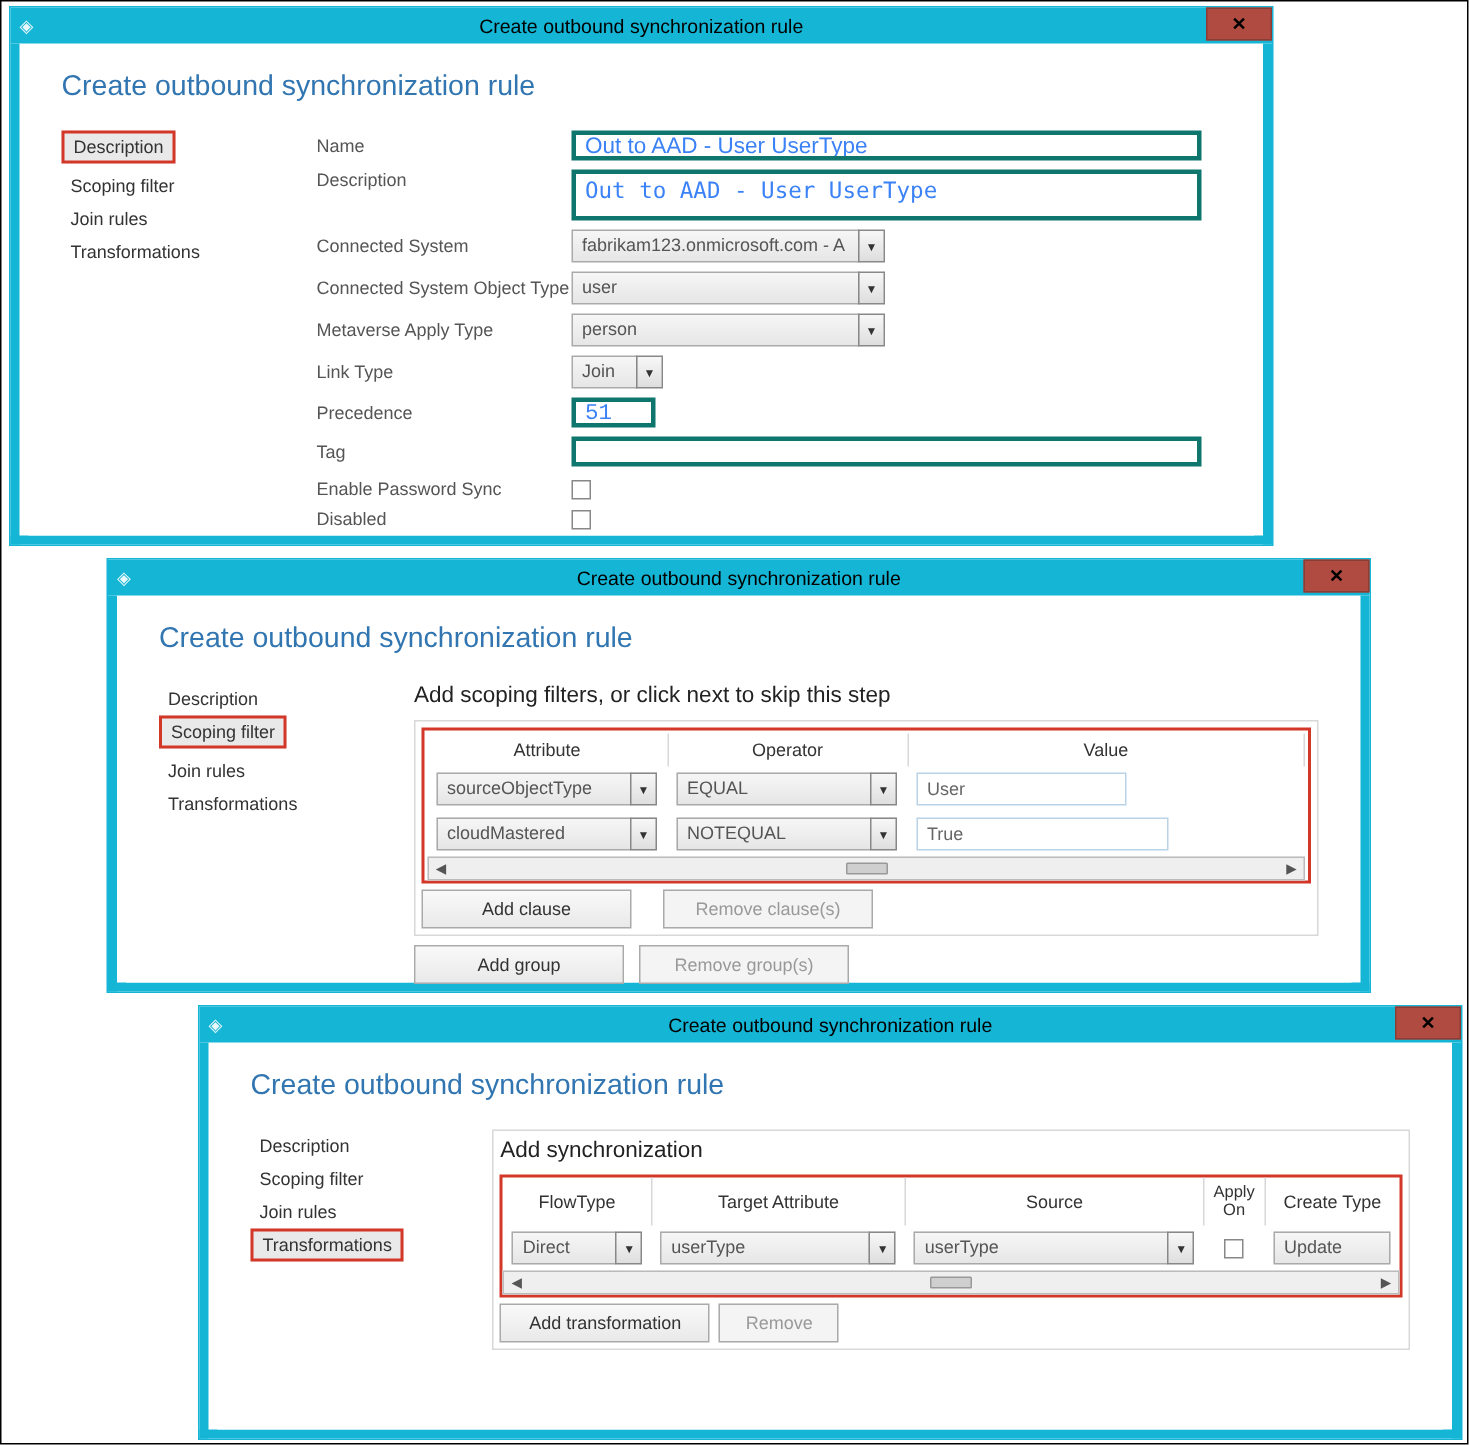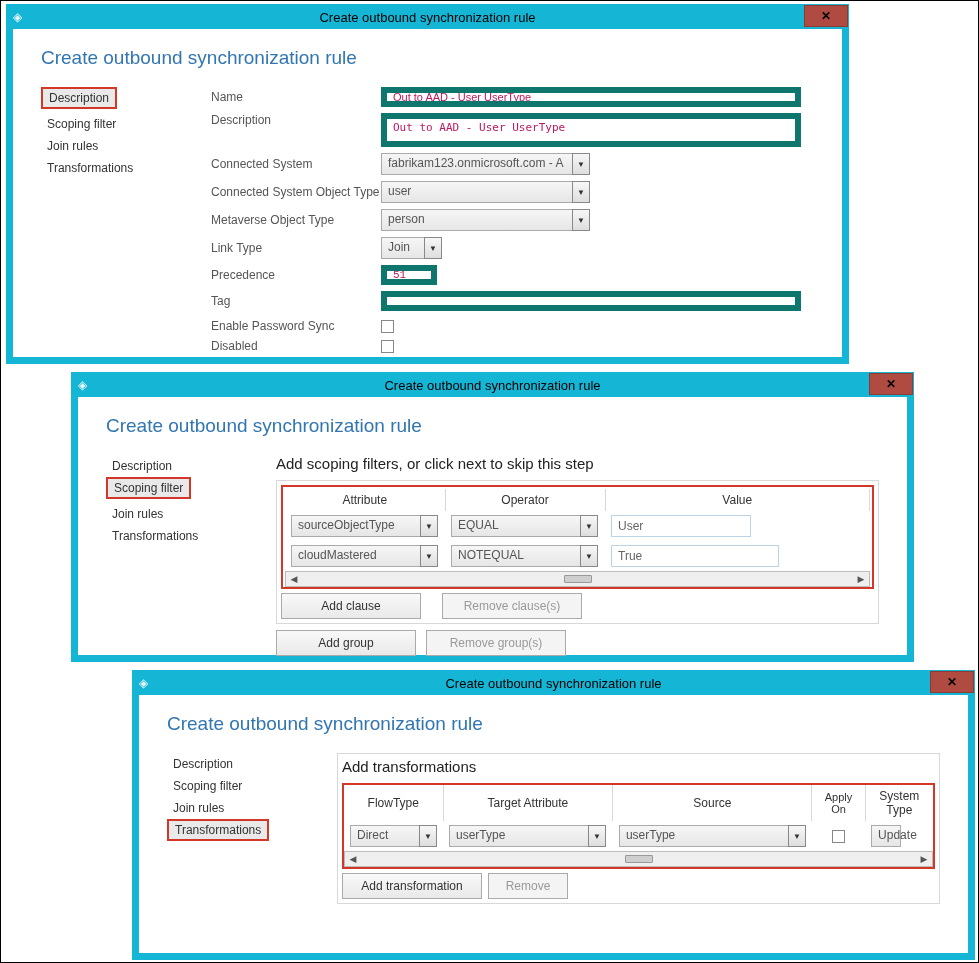--- a/index.html
+++ b/index.html
@@ -57,22 +57,22 @@
   .nav-item {
     padding: 4px 6px; font-size: 12px; color: #333;
   }
   .nav-item.highlighted { border: 2px solid #d23728; display: inline-block; padding: 2px 6px; }
   .content { flex: 1; }
   .form-row {
     display: flex; align-items: center; margin-bottom: 6px;
   }
   .form-label { width: 170px; font-size: 12px; color: #555; }
   .text-input {
-    border: 6px solid #0f766e; height: 20px; padding: 2px 6px; font-size: 11px;
-    background: #fff; color: #be185d;
+    border: 3px solid #0f766e; height: 20px; padding: 2px 6px; font-size: 15px;
+    background: #fff; color: #3b82f6;
   }
   .textarea { height: 34px; resize: none; }
   .select-box {
     display: flex; align-items: center;
   }
   .select-input {
     border: 1px solid #aaa; background: linear-gradient(#f6f6f6,#e6e6e6);
     height: 22px; padding: 2px 6px; font-size: 12px; color: #555;
   }
   .dropdown-btn {
@@ -157,21 +157,21 @@
           </div>
         </div>
         <div class="form-row">
           <div class="form-label">Connected System Object Type</div>
           <div class="select-box">
             <div class="select-input" style="width:192px">user</div>
             <div class="dropdown-btn">▼</div>
           </div>
         </div>
         <div class="form-row">
-          <div class="form-label">Metaverse Object Type</div>
+          <div class="form-label">Metaverse Apply Type</div>
           <div class="select-box">
             <div class="select-input" style="width:192px">person</div>
             <div class="dropdown-btn">▼</div>
           </div>
         </div>
         <div class="form-row">
           <div class="form-label">Link Type</div>
           <div class="select-box">
             <div class="select-input" style="width:44px">Join</div>
             <div class="dropdown-btn">▼</div>
@@ -295,30 +295,30 @@
     <div class="page-heading">Create outbound synchronization rule</div>
     <div class="cols">
       <div class="nav">
         <div class="nav-item">Description</div>
         <div class="nav-item">Scoping filter</div>
         <div class="nav-item">Join rules</div>
         <div class="nav-item highlighted" style="background:#e9e9e9;">Transformations</div>
       </div>
       <div class="content">
         <div class="panel-border" style="padding:4px;">
-          <div class="section-heading">Add transformations</div>
+          <div class="section-heading">Add synchronization</div>
           <div class="red-box" style="padding:0;">
             <table class="grid">
               <tbody>
                     <tr>
                 <th style="width:83px">FlowType</th>
                 <th style="width:170px">Target Attribute</th>
                 <th>Source</th>
                 <th style="width:55px;font-size:11px">Apply On</th>
-                <th style="width:70px;border-right:none">System Type</th>
+                <th style="width:70px;border-right:none">Create Type</th>
               </tr>
               <tr>
                 <td>
                         <div class="select-box">
                           <div class="select-input" style="width:70px">Direct</div>
                           <div class="dropdown-btn">▼</div>
                         </div>
                       </td>
                 <td>
                         <div class="select-box">
@@ -329,21 +329,21 @@
                 <td>
                         <div class="select-box">
                           <div class="select-input" style="width:170px">userType</div>
                           <div class="dropdown-btn">▼</div>
                         </div>
                       </td>
                 <td style="text-align:center">
                         <div class="checkbox" style="margin:0 auto"></div>
                       </td>
                 <td>
-                        <div class="select-input" style="width:30px">Update</div>
+                        <div class="select-input" style="width:78px">Update</div>
                       </td>
               </tr>
             </tbody>
                 </table>
             <div class="scroll-track">
               <div class="scroll-arrow" style="left:0">◀</div>
               <div class="scroll-thumb"></div>
               <div class="scroll-arrow" style="right:0">▶</div>
             </div>
           </div>

